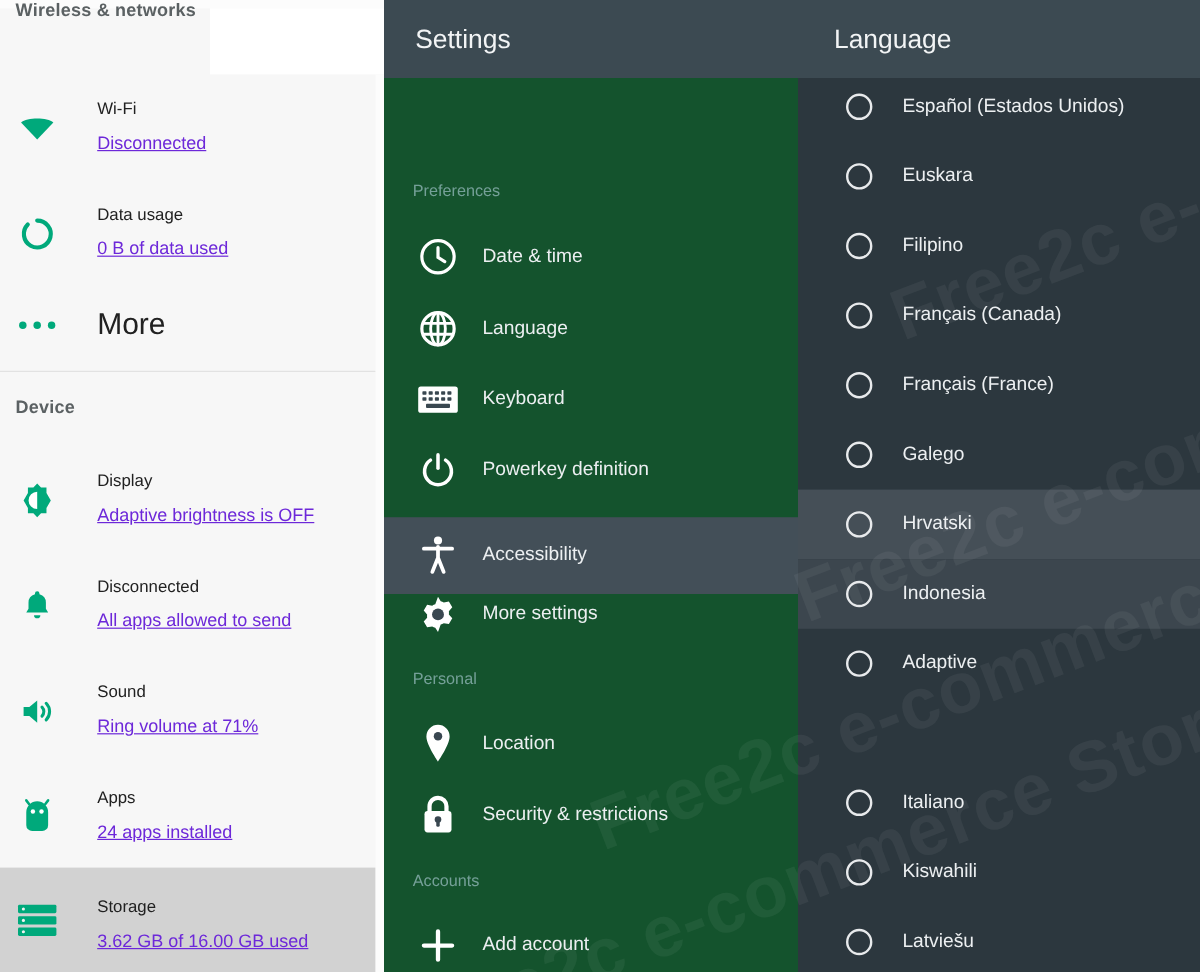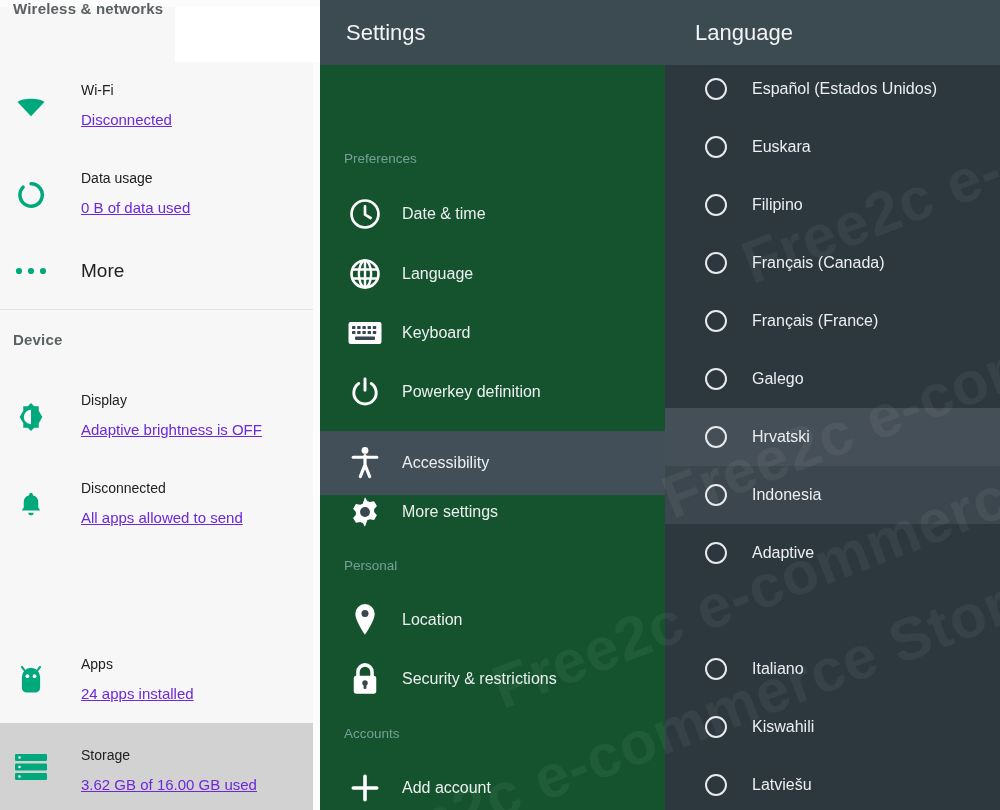--- a/index.html
+++ b/index.html
@@ -47,21 +47,21 @@
   .l-title {
     position: absolute; left: 81px; top: 20px;
     font-size: 14px; color: #212121;
   }
   .l-sub {
     position: absolute; left: 81px; top: 49px;
     font-size: 15px; color: #6d28d9; text-decoration: underline;
   }
   .l-title-only {
     position: absolute; left: 81px; top: 50%; transform: translateY(-50%);
-    font-size: 19px; color: #212121; text-align: right;
+    font-size: 25px; color: #212121; text-align: right;
   }
 
   
   .mid-panel {
     position: absolute; left: 320px; top: 0; width: 345px; height: 810px;
     background: #14532d; overflow: hidden;
   }
   .mid-appbar {
     position: absolute; left: 0; top: 0; width: 345px; height: 65px;
     background: #3c4a52;
@@ -189,20 +189,31 @@
       <span class="l-icon">
         <svg width="30" height="30" viewBox="0 0 24 24">
           <path fill="#00a97b" d="M12 2.2a1.5 1.5 0 0 1 1.5 1.5v.5a5.8 5.8 0 0 1 4.3 5.6v4.1l1.5 2.4H4.7l1.5-2.4V9.8a5.8 5.8 0 0 1 4.3-5.6v-.5A1.5 1.5 0 0 1 12 2.2z"></path>
           <path fill="#00a97b" d="M9.9 18.1h4.2a2.1 2.1 0 0 1-4.2 0z"></path>
         </svg>
       </span>
       <span class="l-title">Disconnected</span>
       <span class="l-sub">All apps allowed to send</span>
     </div>
 
+    <div class="l-row" style="top:548px">
+      <span class="l-icon">
+        <svg width="32" height="32" viewBox="0 0 24 24">
+          <path fill="#00a97b" d="M3.5 9.2h3.6L12 5.1v13.8l-4.9-4.1H3.5z"></path>
+          <path fill="none" stroke="#00a97b" stroke-width="1.9" stroke-linecap="round" d="M15 9.2a4 4 0 0 1 0 5.6"></path>
+          <path fill="none" stroke="#00a97b" stroke-width="1.9" stroke-linecap="round" d="M17.6 6.8a7.4 7.4 0 0 1 0 10.4"></path>
+        </svg>
+      </span>
+      <span class="l-title">Sound</span>
+      <span class="l-sub">Ring volume at 71%</span>
+    </div>
 
     <div class="l-row" style="top:636px">
       <span class="l-icon">
         <svg width="30" height="32" viewBox="0 0 24 26">
           <path fill="none" stroke="#00a97b" stroke-width="1.7" stroke-linecap="round" d="M6.6 4.2 4.6 1.6M17.4 4.2l2-2.6"></path>
           <path fill="#00a97b" d="M4.6 9.6a7.4 7.4 0 0 1 14.8 0v8.8a4 4 0 0 1-4 4h-6.8a4 4 0 0 1-4-4z"></path>
           <circle cx="9.1" cy="9.1" r="1.5" fill="#ffffff"></circle>
           <circle cx="14.9" cy="9.1" r="1.5" fill="#ffffff"></circle>
         </svg>
       </span>

